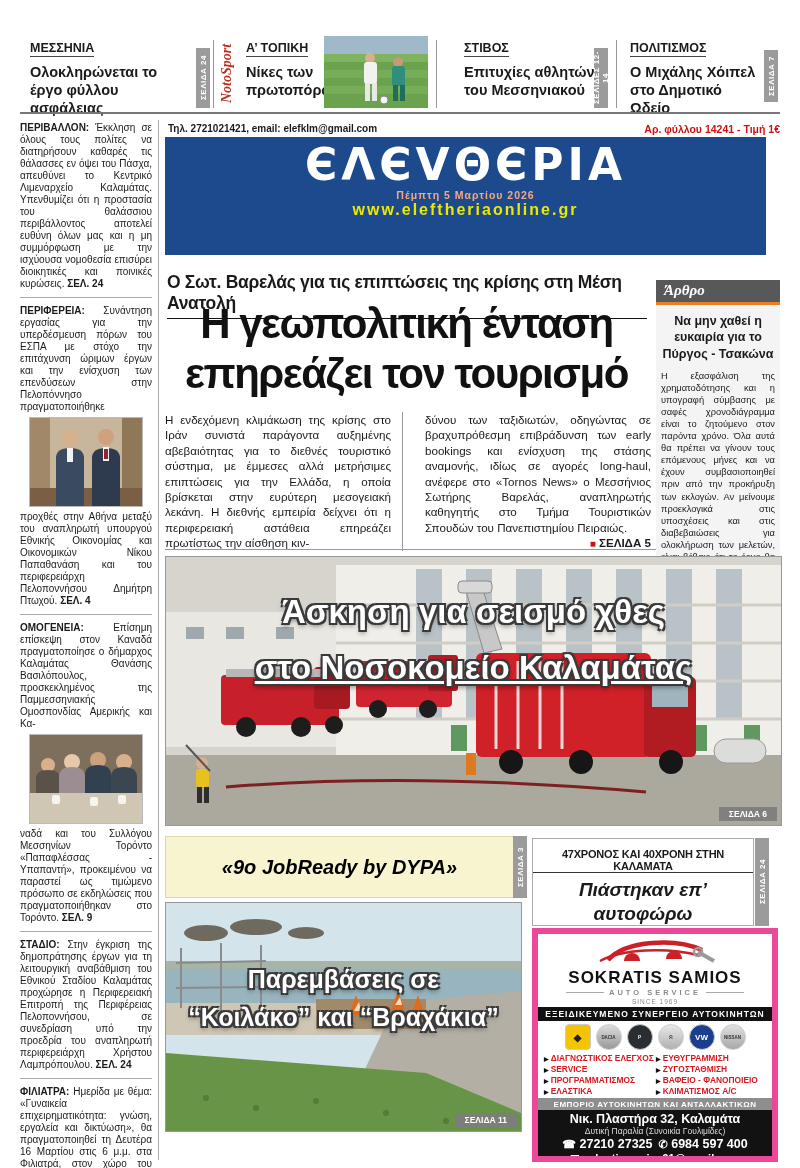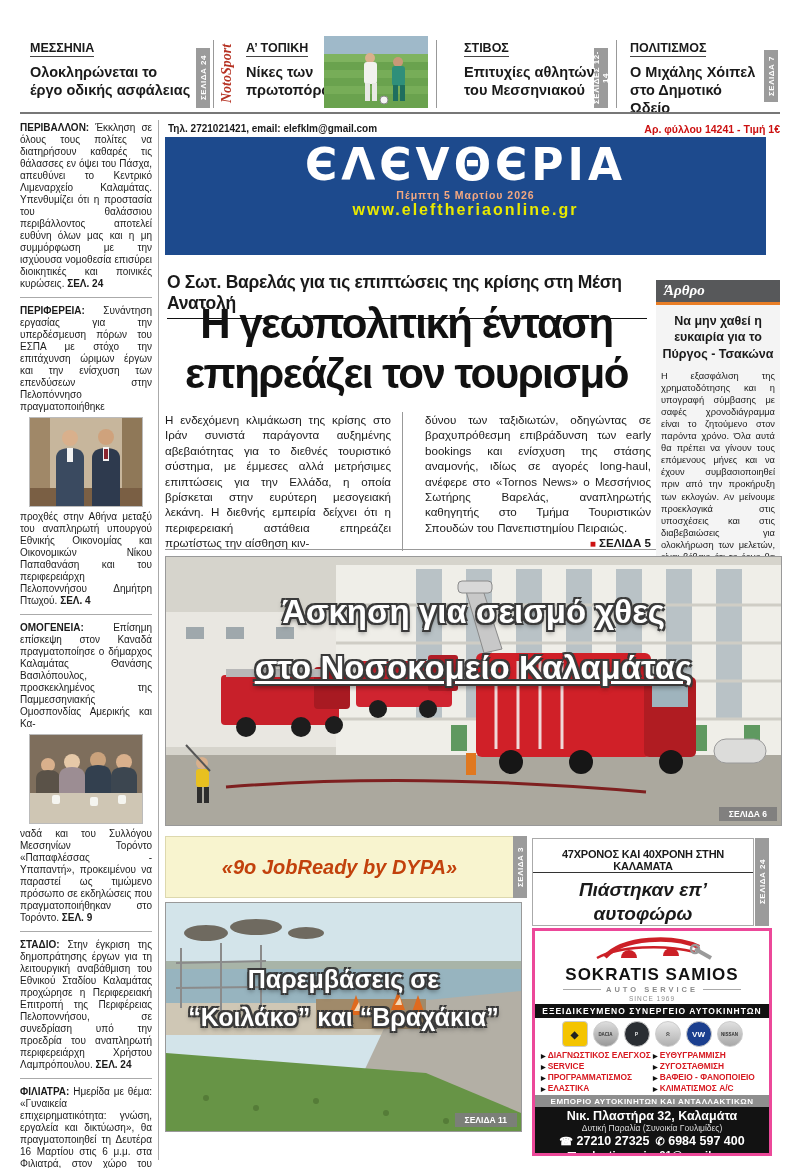--- a/index.html
+++ b/index.html
@@ -54,27 +54,27 @@
               font-style:italic;font-weight:bold;font-size:9.5px;}
   
   .photo-box{position:absolute;border:1px solid #999;overflow:hidden;}
   .overlay-title{position:absolute;left:0;right:0;text-align:center;color:#fff;font-weight:bold;
                  text-shadow:-2px -2px 0 #3a3a3a,2px -2px 0 #3a3a3a,-2px 2px 0 #3a3a3a,2px 2px 0 #3a3a3a,0 3px 5px rgba(0,0,0,.55);}
   .pg-badge{position:absolute;right:4px;bottom:4px;background:rgba(125,125,125,.92);color:#fff;
             font-size:8.5px;font-weight:bold;padding:2px 10px;}
   
   #jobready{position:absolute;left:165px;top:836px;width:347px;height:60px;background:#f8f4cf;
             border:1px solid #ddd8ae;display:flex;align-items:center;justify-content:center;text-align:center;}
-  #jobready .t{font-style:italic;font-weight:bold;font-size:20px;line-height:1.25;color:#c2410c;}
+  #jobready .t{font-style:italic;font-weight:bold;font-size:20px;line-height:1.25;color:#000000;}
   #theft{position:absolute;left:532px;top:838px;width:220px;height:86px;border:1px solid #aaa;
          text-align:center;padding-top:0;}
   #theft .k{display:inline-block;font-size:11px;font-weight:bold;border-bottom:1px solid #333;margin-top:9px;letter-spacing:-.2px;}
   #theft .t{font-style:italic;font-weight:bold;font-size:19px;line-height:1.25;margin-top:4px;}
   
-  #ad{position:absolute;left:532px;top:928px;width:234px;height:222px;border:3px solid #ec4899;background:#fff;text-align:center;overflow:hidden;}
+  #ad{position:absolute;left:532px;top:928px;width:234px;height:222px;border:6px solid #ec4899;background:#fff;text-align:center;overflow:hidden;}
   #ad-name{font-size:17px;font-weight:800;letter-spacing:1px;color:#111;margin-top:-2px;}
   #ad-sub{display:flex;align-items:center;gap:5px;margin:0 28px;color:#8a8a8a;font-size:7.5px;font-weight:bold;letter-spacing:3px;}
   #ad-sub::before,#ad-sub::after{content:"";flex:1;height:1px;background:#aaa;}
   #ad-since{font-size:6.5px;color:#8a8a8a;letter-spacing:1px;margin-top:1px;}
   #ad-blackbar{background:#111;color:#fff;font-size:8.5px;font-weight:bold;letter-spacing:1px;padding:2px 0;margin-top:2px;}
   #ad-brands{display:flex;justify-content:center;gap:5px;margin:3px 0;}
   .brand{width:24px;height:24px;border-radius:50%;display:flex;align-items:center;justify-content:center;
          font-size:4.5px;font-weight:bold;color:#fff;border:1px solid #ccc;overflow:hidden;}
   .b-renault{background:#f4c400;color:#222;border-radius:4px;font-size:10px;}
   .b-dacia{background:linear-gradient(#ddd,#999);color:#333;}
@@ -94,21 +94,21 @@
   .ad-email{font-size:11px;font-weight:bold;margin-top:1px;cursor:pointer;}
   .pic-ico{font-size:11px;}
 </style>
 </head>
 <body>
 
 <div id="page">
 
   <div class="teaser" style="left:30px;width:162px;">
     <span class="tag">ΜΕΣΣΗΝΙΑ</span>
-    <div class="ttl">Ολοκληρώνεται το έργο οδικής ασφάλειας</div>
+    <div class="ttl">Ολοκληρώνεται το έργο φύλλου ασφάλειας</div>
   </div>
   <div class="vbadge" style="left:196px;top:48px;height:60px;">ΣΕΛΙΔΑ 24</div>
   <div class="vline" style="left:213px;top:40px;height:68px;"></div>
   <div class="notosport">NotoSport</div>
   <div class="teaser" style="left:246px;width:74px;">
     <span class="tag">Α’ ΤΟΠΙΚΗ</span>
     <div class="ttl">Νίκες των πρωτοπόρων</div>
   </div>
 
   <svg style="position:absolute;left:324px;top:36px;" width="104" height="72">

